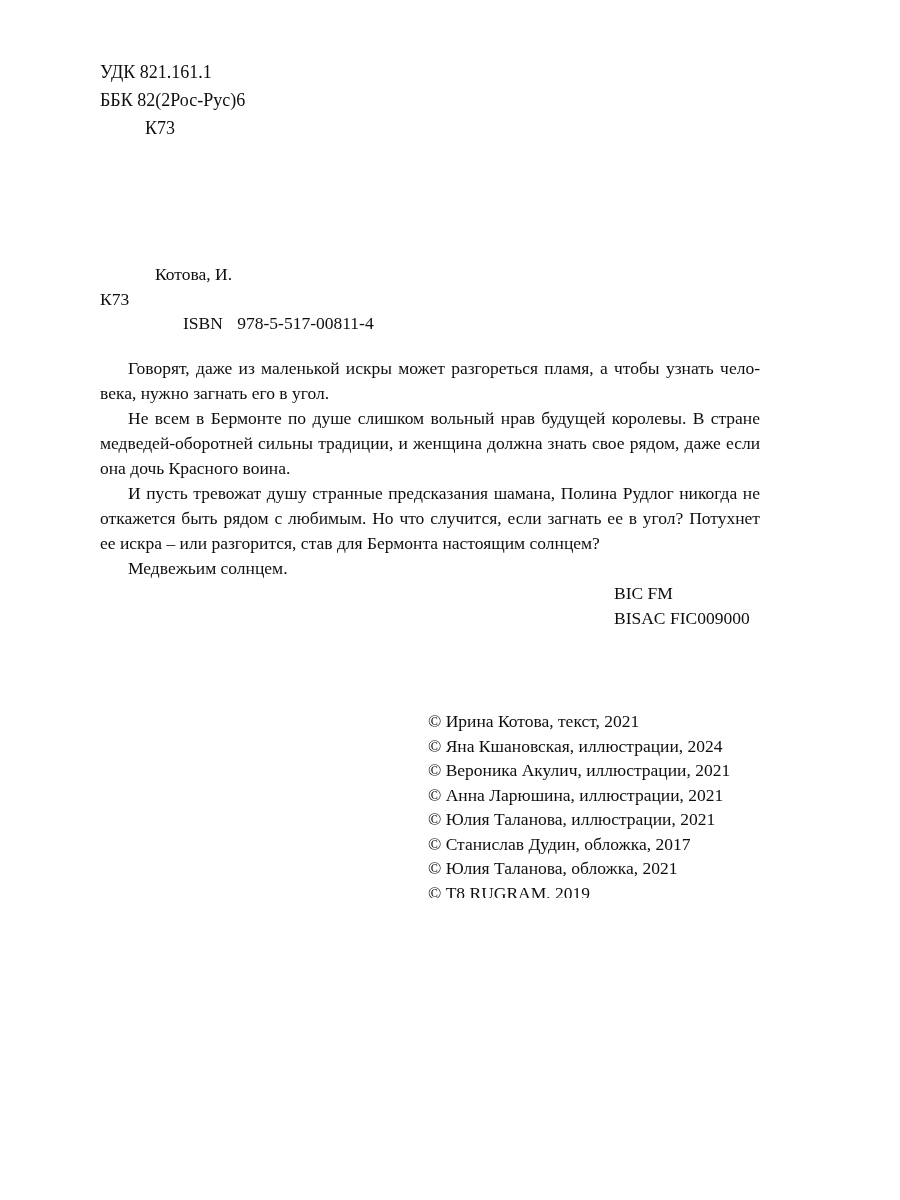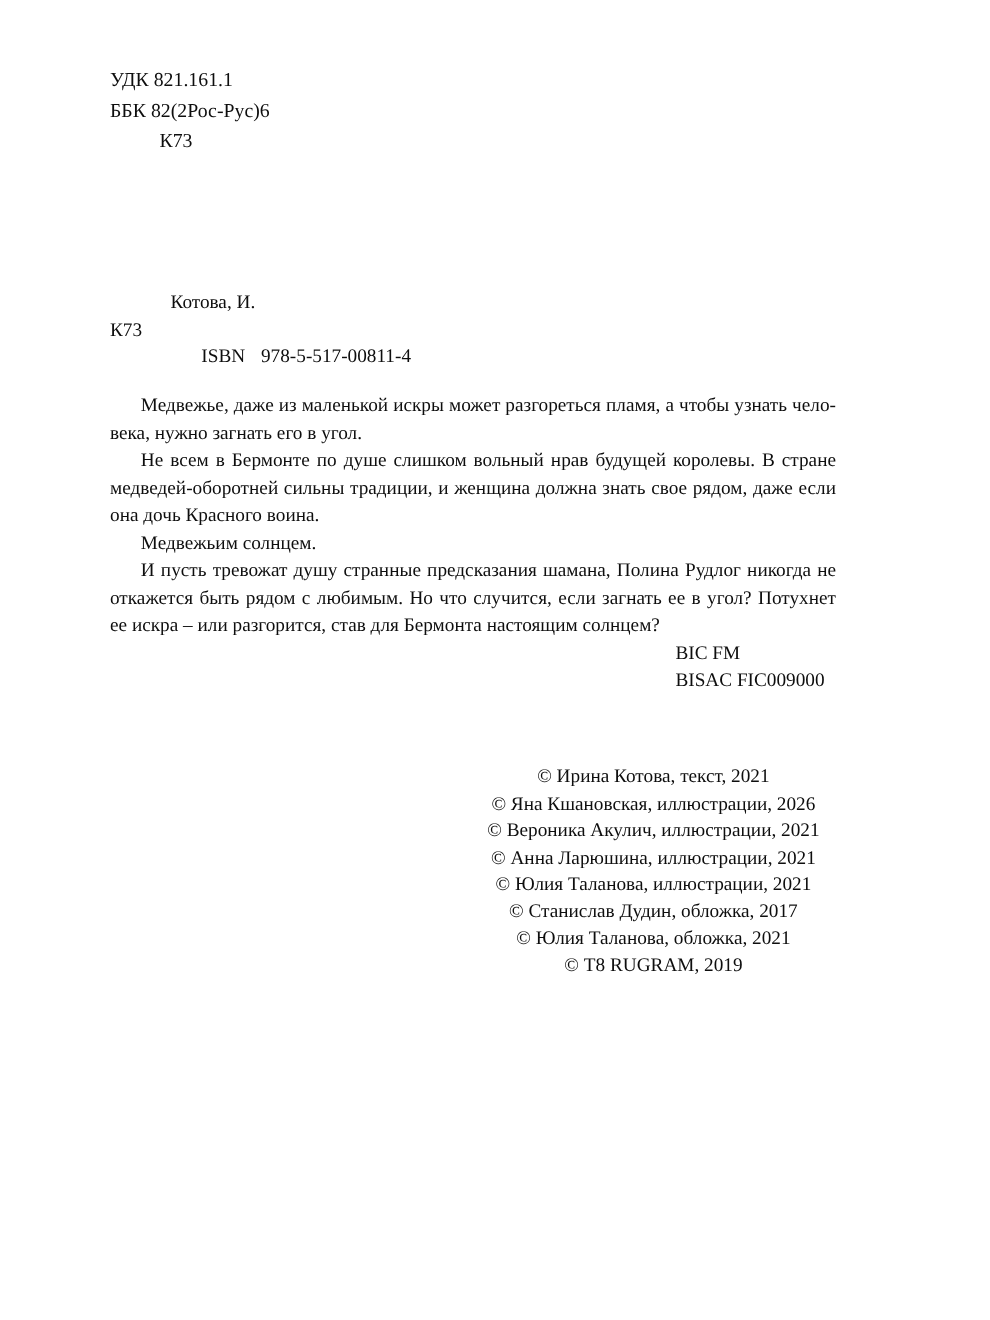--- a/index.html
+++ b/index.html
@@ -68,24 +68,23 @@
     text-align: justify;
   }
   
   .trade-codes {
     margin-top: 0px;
     margin-left: 514px;
     line-height: 25px;
   }
   
   .copyrights {
-    margin-top: 62px;
+    margin-top: 78px;
     margin-left: 328px;
     line-height: 24.5px;
-    text-align: center;
   }
   .copyrights div {
     white-space: nowrap;
   }
   
   .footer-isbn {
     position: absolute;
     left: 100px;
     top: 1012px;
     font-size: 18px;
@@ -104,34 +103,34 @@
   </div>
 
   <div class="biblio">
     <div class="biblio-author">Котова, И.</div>
     <span class="biblio-code">К73</span>
   </div>
 
   <div class="isbn-line">ISBN 978-5-517-00811-4</div>
 
   <div class="annotation">
-    <p>Медвежье, даже из маленькой искры может разгореться пламя, а чтобы узнать чело-века, нужно загнать его в угол.</p>
+    <p>Говорят, даже из маленькой искры может разгореться пламя, а чтобы узнать чело-века, нужно загнать его в угол.</p>
     <p>Не всем в Бермонте по душе слишком вольный нрав будущей королевы. В стране медведей-оборотней сильны традиции, и женщина должна знать свое рядом, даже если она дочь Красного воина.</p>
+    <p>И пусть тревожат душу странные предсказания шамана, Полина Рудлог никогда не откажется быть рядом с любимым. Но что случится, если загнать ее в угол? Потухнет ее искра – или разгорится, став для Бермонта настоящим солнцем?</p>
     <p>Медвежьим солнцем.</p>
-    <p>И пусть тревожат душу странные предсказания шамана, Полина Рудлог никогда не откажется быть рядом с любимым. Но что случится, если загнать ее в угол? Потухнет ее искра – или разгорится, став для Бермонта настоящим солнцем?</p>
   </div>
 
   <div class="trade-codes">
     <div>BIC FM</div>
     <div>BISAC FIC009000</div>
   </div>
 
   <div class="copyrights">
     <div>© Ирина Котова, текст, 2021</div>
-    <div>© Яна Кшановская, иллюстрации, 2026</div>
+    <div>© Яна Кшановская, иллюстрации, 2024</div>
     <div>© Вероника Акулич, иллюстрации, 2021</div>
     <div>© Анна Ларюшина, иллюстрации, 2021</div>
     <div>© Юлия Таланова, иллюстрации, 2021</div>
     <div>© Станислав Дудин, обложка, 2017</div>
     <div>© Юлия Таланова, обложка, 2021</div>
     <div>© Т8 RUGRAM, 2019</div>
   </div>
 
   <div class="footer-isbn">ISBN 978-5-517-00811-4</div>
 

